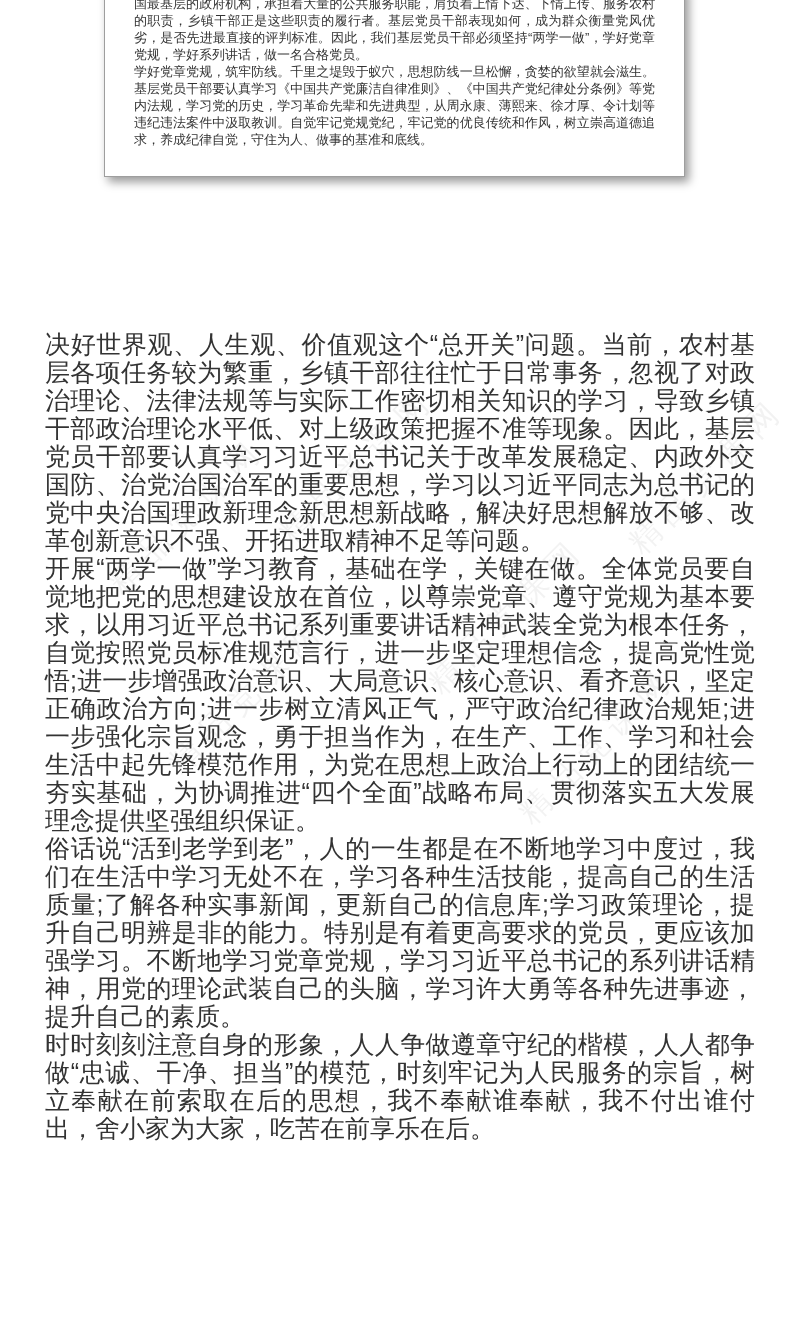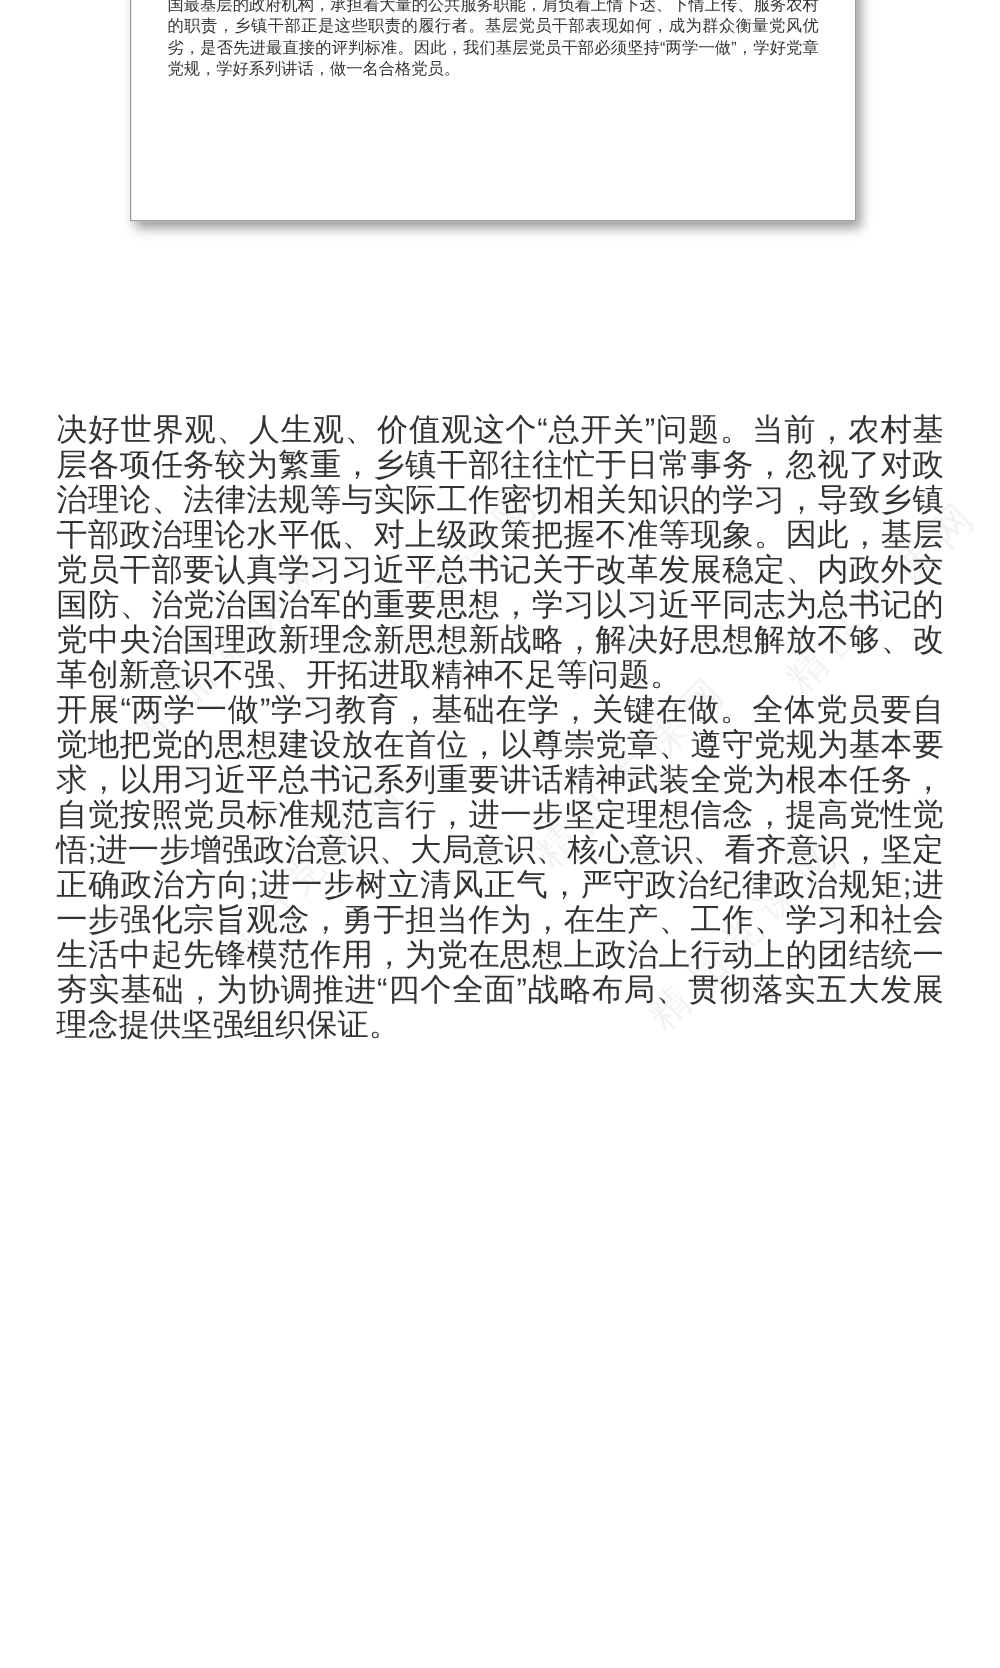--- a/index.html
+++ b/index.html
@@ -87,21 +87,24 @@
     <span class="wm" style="left:650px; top:520px;">精品党课网</span>
     <span class="wm" style="left:130px; top:560px;">精品党课网</span>
     <span class="wm" style="left:450px; top:660px;">精品党课网</span>
     <span class="wm" style="left:190px; top:740px;">精品党课网</span>
     <span class="wm" style="left:540px; top:790px;">精品党课网</span>
   </div>
 
   <div class="preview-card">
     <div class="preview-inner">
       <p>国最基层的政府机构，承担着大量的公共服务职能，肩负着上情下达、下情上传、服务农村的职责，乡镇干部正是这些职责的履行者。基层党员干部表现如何，成为群众衡量党风优劣，是否先进最直接的评判标准。因此，我们基层党员干部必须坚持“两学一做”，学好党章党规，学好系列讲话，做一名合格党员。</p>
+      <p>学好党章党规，筑牢防线。千里之堤毁于蚁穴，思想防线一旦松懈，贪婪的欲望就会滋生。基层党员干部要认真学习《中国共产党廉洁自律准则》、《中国共产党纪律处分条例》等党内法规，学习党的历史，学习革命先辈和先进典型，从周永康、薄熙来、徐才厚、令计划等违纪违法案件中汲取教训。自觉牢记党规党纪，牢记党的优良传统和作风，树立崇高道德追求，养成纪律自觉，守住为人、做事的基准和底线。</p>
     </div>
   </div>
 
   <div class="doc-body">
     <p>决好世界观、人生观、价值观这个“总开关”问题。当前，农村基层各项任务较为繁重，乡镇干部往往忙于日常事务，忽视了对政治理论、法律法规等与实际工作密切相关知识的学习，导致乡镇干部政治理论水平低、对上级政策把握不准等现象。因此，基层党员干部要认真学习习近平总书记关于改革发展稳定、内政外交国防、治党治国治军的重要思想，学习以习近平同志为总书记的党中央治国理政新理念新思想新战略，解决好思想解放不够、改革创新意识不强、开拓进取精神不足等问题。</p>
     <p>开展“两学一做”学习教育，基础在学，关键在做。全体党员要自觉地把党的思想建设放在首位，以尊崇党章、遵守党规为基本要求，以用习近平总书记系列重要讲话精神武装全党为根本任务，自觉按照党员标准规范言行，进一步坚定理想信念，提高党性觉悟;进一步增强政治意识、大局意识、核心意识、看齐意识，坚定正确政治方向;进一步树立清风正气，严守政治纪律政治规矩;进一步强化宗旨观念，勇于担当作为，在生产、工作、学习和社会生活中起先锋模范作用，为党在思想上政治上行动上的团结统一夯实基础，为协调推进“四个全面”战略布局、贯彻落实五大发展理念提供坚强组织保证。</p>
+    <p>俗话说“活到老学到老”，人的一生都是在不断地学习中度过，我们在生活中学习无处不在，学习各种生活技能，提高自己的生活质量;了解各种实事新闻，更新自己的信息库;学习政策理论，提升自己明辨是非的能力。特别是有着更高要求的党员，更应该加强学习。不断地学习党章党规，学习习近平总书记的系列讲话精神，用党的理论武装自己的头脑，学习许大勇等各种先进事迹，提升自己的素质。</p>
+    <p>时时刻刻注意自身的形象，人人争做遵章守纪的楷模，人人都争做“忠诚、干净、担当”的模范，时刻牢记为人民服务的宗旨，树立奉献在前索取在后的思想，我不奉献谁奉献，我不付出谁付出，舍小家为大家，吃苦在前享乐在后。</p>
   </div>
 
 </div>
 
 </body></html>

